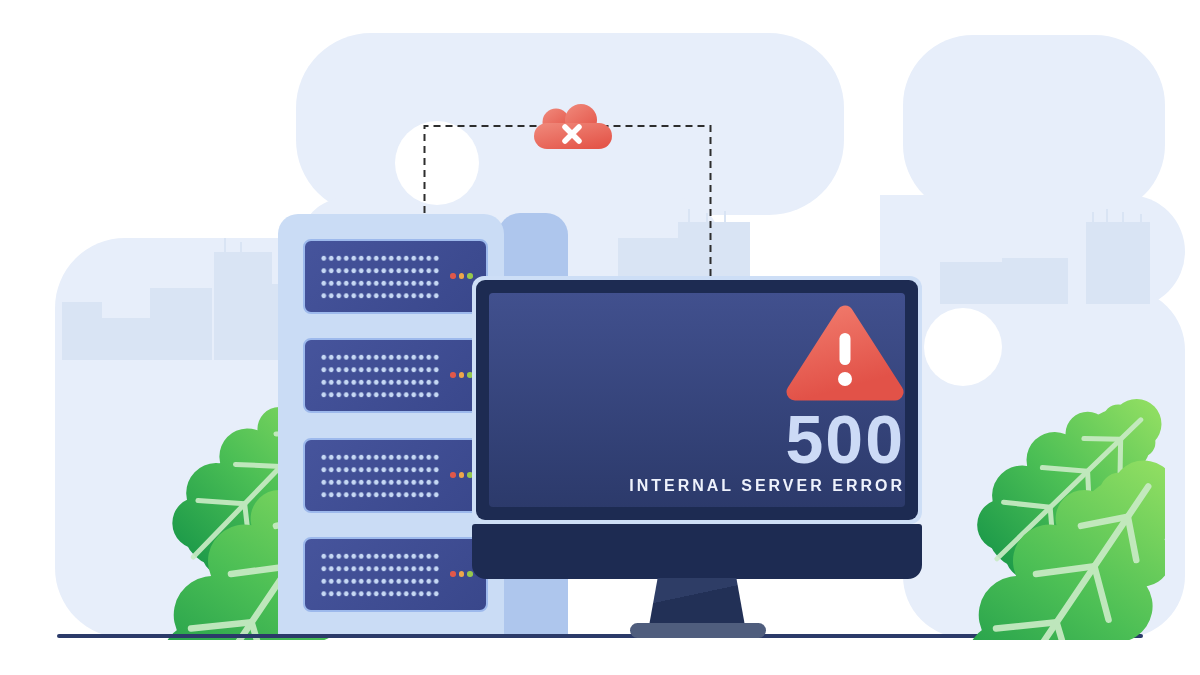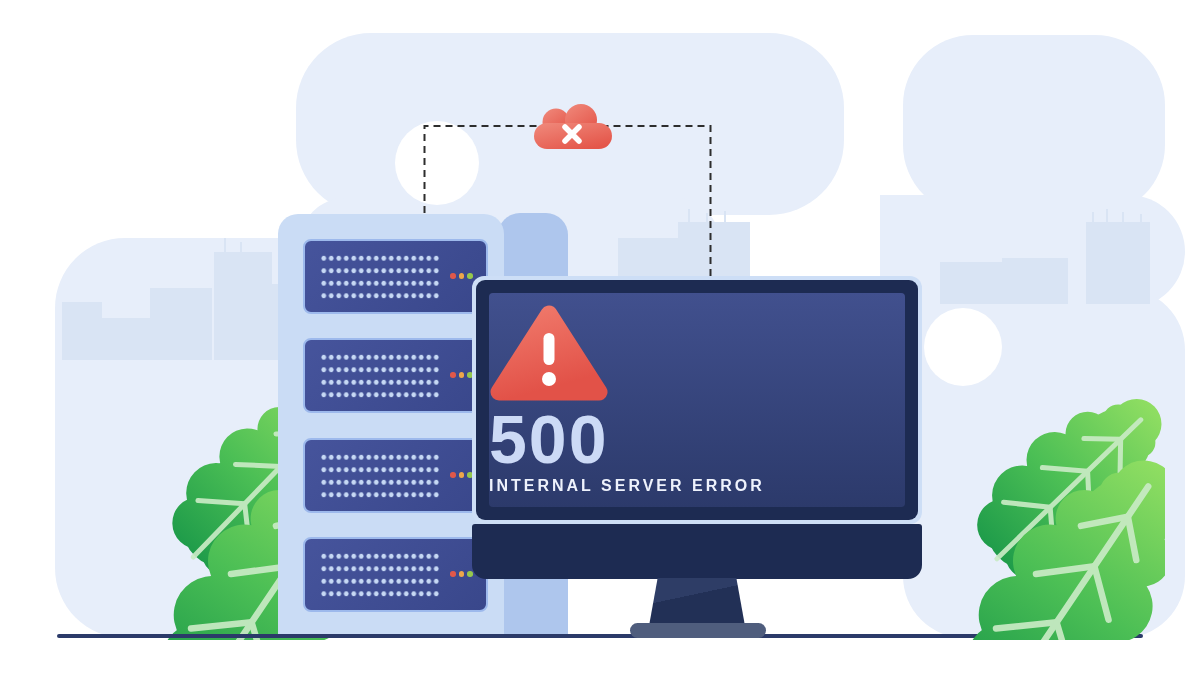--- a/index.html
+++ b/index.html
@@ -31,21 +31,21 @@
   
   .ground{position:absolute;left:57px;top:634px;width:1086px;height:3.5px;
           background:#2b3a69;border-radius:2px;}
   
   .monitor-frame{position:absolute;left:472px;top:276px;width:450px;height:248px;
                  background:#cddef6;border-radius:12px;}
   .bezel{position:absolute;left:4px;top:4px;right:4px;bottom:4px;
          background:#1d2b52;border-radius:9px;}
   .screen{position:absolute;left:13px;top:13px;right:13px;bottom:13px;
           background:linear-gradient(180deg,#41508e,#2c3a6b);border-radius:4px;
-          display:flex;flex-direction:column;align-items:flex-start;}
+          display:flex;flex-direction:column;align-items:flex-end;}
   .warn-svg{margin-top:10px;}
   .err-code{font-size:68px;font-weight:800;color:#ccdaf6;letter-spacing:2px;line-height:1;margin-top:2px;}
   .err-msg{font-size:16px;font-weight:bold;color:#eef2fc;letter-spacing:3px;margin-top:4px;}
   .chin{position:absolute;left:472px;top:524px;width:450px;height:55px;
         background:#1d2b52;border-radius:3px 3px 14px 14px;}
   .stand{position:absolute;left:649px;top:578px;width:96px;height:48px;
          background:linear-gradient(168deg,#2e3d66 38%,#223056 38%);
          clip-path:polygon(9% 0,91% 0,100% 100%,0 100%);}
   .mbase{position:absolute;left:630px;top:623px;width:136px;height:15px;
          background:#4f5d7d;border-radius:8px;}

